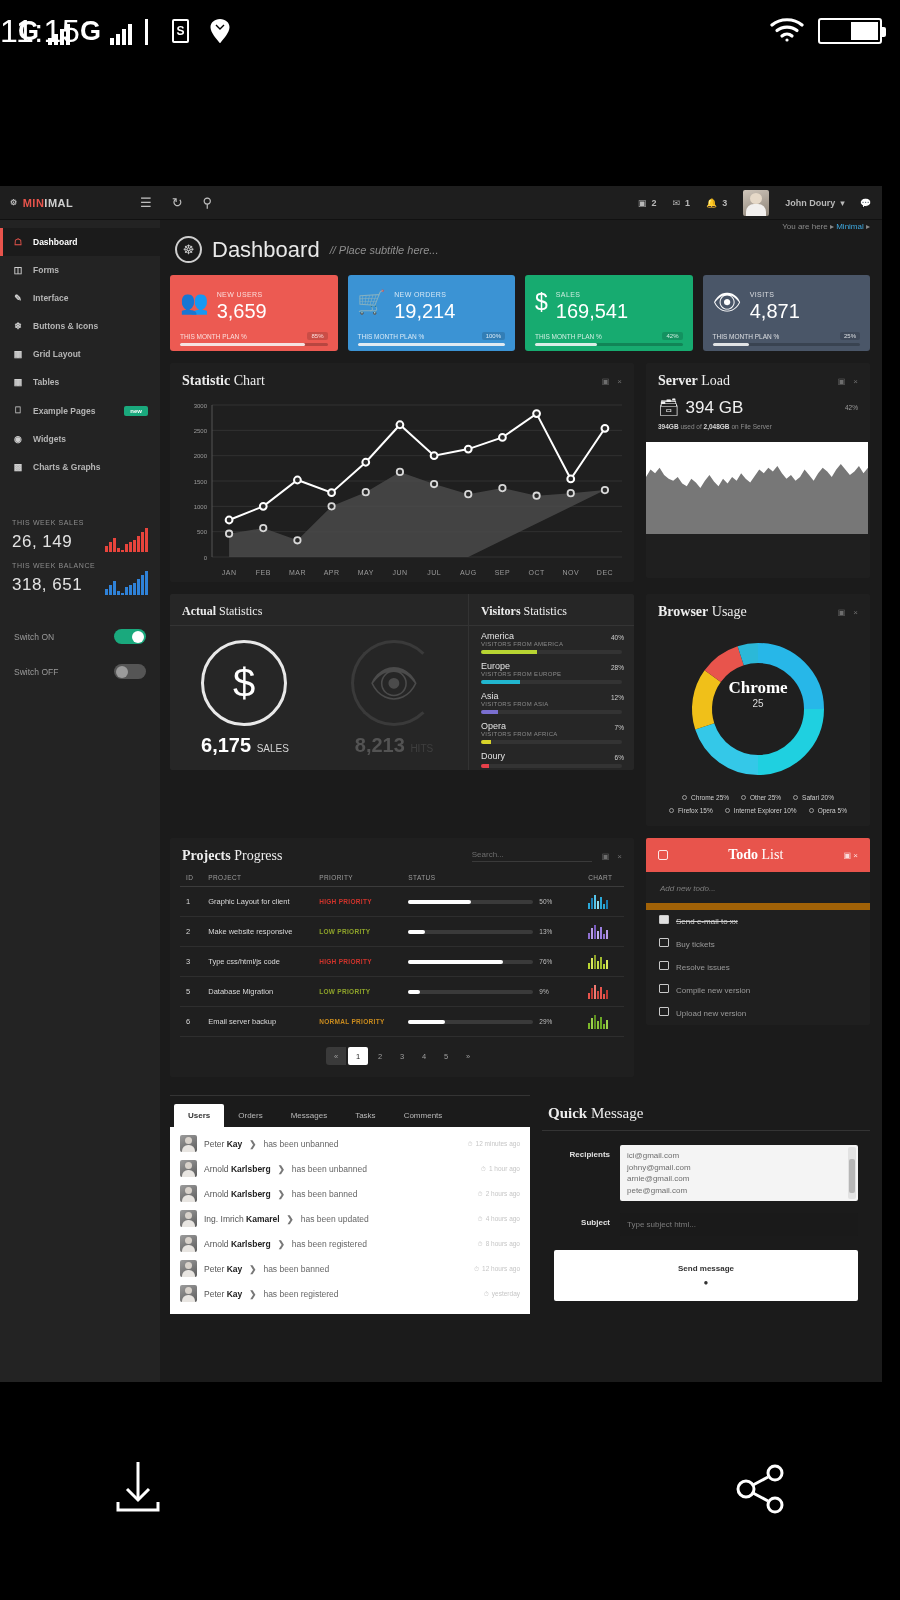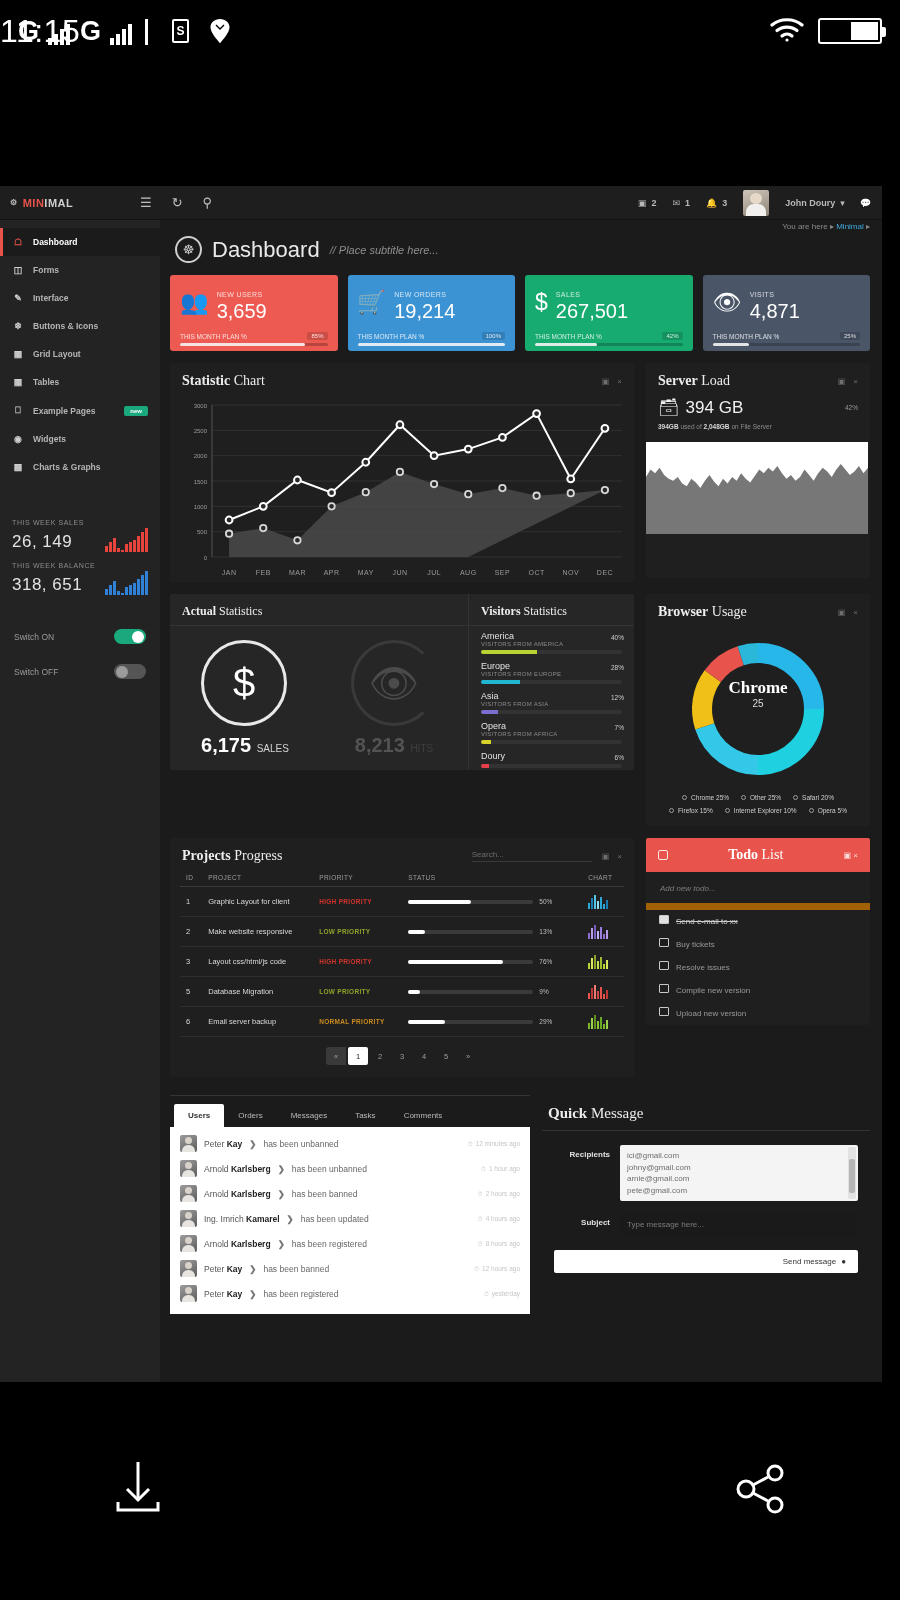--- a/index.html
+++ b/index.html
@@ -163,21 +163,21 @@
   .ra-arrow { color:#777; font-weight:bold;}
   .ra-act { color:#666; }
   .ra-time { margin-left:auto; font-size:6.5px; color:#c6c6c6; display:flex; align-items:center; gap:3px;}
   
   .qm-row { display:flex; align-items:flex-start; gap:10px; padding:6px 12px;}
   .qm-lbl { width:56px; text-align:right; font-size:8px; color:#e0e0e0; font-weight:bold; padding-top:5px;}
   .qm-box { flex:1; background:#f4f4f4; color:#6e6e6e; font-size:8px; border-radius:2px; padding:5px 7px; position:relative; line-height:1.45;}
   .qm-scroll { position:absolute; right:2px; top:2px; bottom:2px; width:8px; background:#e2e2e2; border-radius:2px;}
   .qm-scroll i { position:absolute; left:1px; right:1px; top:12px; height:34px; background:#b6b6b6; border-radius:2px; display:block;}
   .qm-input { flex:1; background:#1a1a1a; color:#7c7c7c; font-size:8px; border-radius:2px; padding:7px; }
-  .qm-send { background:#fff; color:#333; font-size:8px; font-weight:normal; text-align:right; padding:7px 12px; border-radius:2px; margin:8px 12px 0 12px; display:flex; justify-content:flex-end; align-items:center; gap:5px;}
+  .qm-send { background:#fff; color:#333; font-size:8px; font-weight:bold; text-align:right; padding:14px 12px; border-radius:2px; margin:8px 12px 0 12px; display:flex; justify-content:flex-end; align-items:center; gap:5px;flex-direction:column;}
   
   .bottombar { position:absolute; left:0; top:1382px; width:900px; height:218px; background:#000; display:flex; align-items:center; justify-content:space-between; padding:0 110px;}
 </style>
 </head>
 <body>
 
 <div class="statusbar">
   <div class="sb-left">
     <div class="sig">
       <span class="g">G</span>
@@ -382,21 +382,21 @@
             </div>
           <div class="track">
               <div class="fill" style="width:100%"></div>
             </div>
         </div>
         <div class="card" style="background:#17ab70">
           <div class="top">
             <span class="cico">$</span>
             <span>
               <span class="clabel">SALES</span>
-              <div class="cnum">267,501</div>
+              <div class="cnum">169,541</div>
             </span>
           </div>
           <div class="cfoot">
               <span>THIS MONTH PLAN %</span>
               <span class="pct">42%</span>
             </div>
           <div class="track">
               <div class="fill" style="width:42%"></div>
             </div>
         </div>
@@ -688,21 +688,21 @@
                           <i style="height:14px;background:#7a5cc0"></i>
                           <i style="height:8px;background:#c2aef0"></i>
                           <i style="height:12px;background:#9b7fe0"></i>
                           <i style="height:5px;background:#8e6fd0"></i>
                           <i style="height:9px;background:#b79ae8"></i>
                         </span>
                       </td>
                     </tr>
                     <tr>
                       <td>3</td>
-                      <td>Layout css/html/js code</td>
+                      <td>Type css/html/js code</td>
                       <td><span class="prio" style="color: rgb(208, 52, 44);">HIGH PRIORITY</span></td>
                       <td><span class="ptrack"><span class="pfill" style="width: 76%;"></span></span><span class="pnum">76%</span></td>
                       <td>
                         <span class="minibars">
                           <i style="height:6px;background:#b8d432"></i>
                           <i style="height:11px;background:#d8e85a"></i>
                           <i style="height:14px;background:#8ea32a"></i>
                           <i style="height:8px;background:#c8e04a"></i>
                           <i style="height:12px;background:#a0bb30"></i>
                           <i style="height:5px;background:#b8d432"></i>
@@ -872,21 +872,21 @@
               <div class="qm-lbl">Recipients</div>
               <div class="qm-box">
                 <span id="recips"><div>ici@gmail.com</div><div>johny@gmail.com</div><div>arnie@gmail.com</div><div>pete@gmail.com</div></span>
                 <span class="qm-scroll">
                     <i></i>
                   </span>
               </div>
             </div>
             <div class="qm-row">
               <div class="qm-lbl">Subject</div>
-              <div class="qm-input">Type message here...</div>
+              <div class="qm-input">Type subject html...</div>
             </div>
             <div class="qm-send">
               <span>Send message</span>
               <span>●</span>
             </div>
           </div>
         </div>
       </div>
 
     </div>

